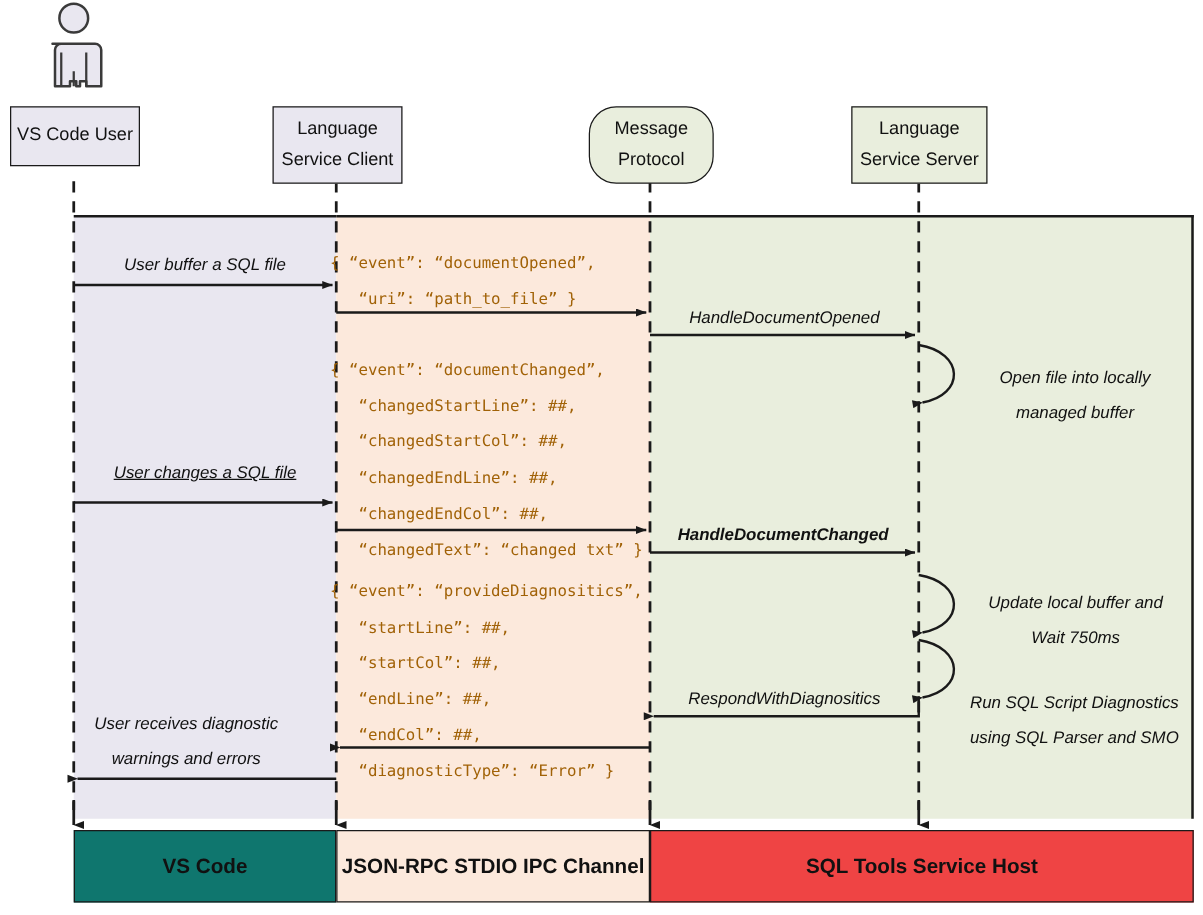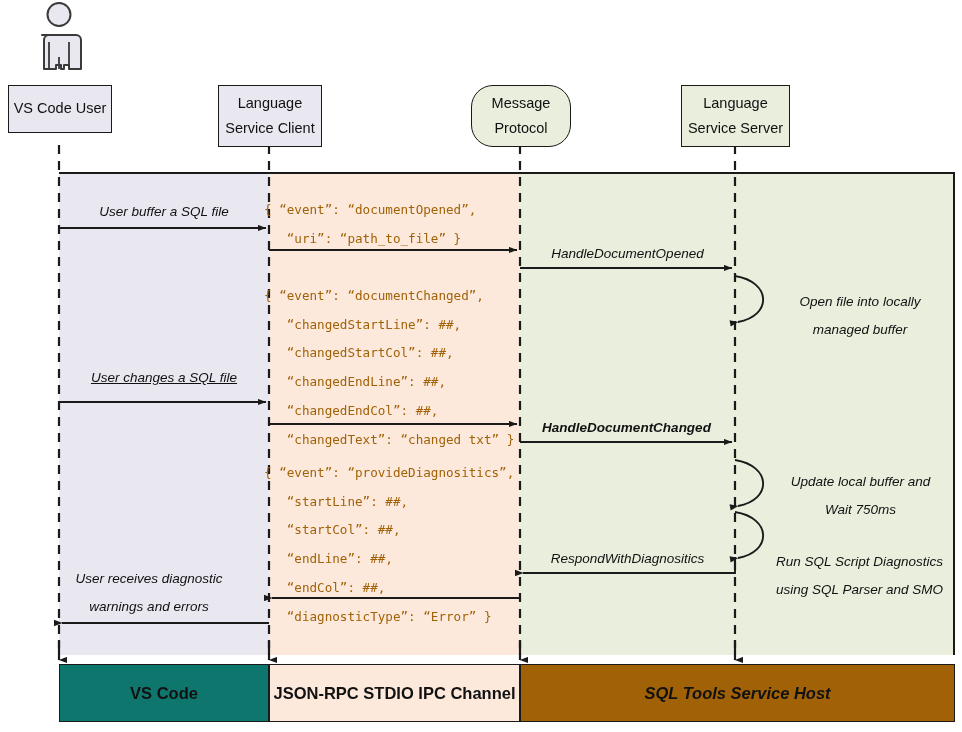--- a/index.html
+++ b/index.html
@@ -73,21 +73,21 @@
     display: flex;
     align-items: center;
     justify-content: center;
     font-size: 16.5px;
     font-weight: bold;
     color: #111;
     text-align: center;
   }
   .ftr.lav { background: #0f766e; }
   .ftr.peach { background: #fce9dc; }
-  .ftr.grn { background: #a16207; font-style: italic; }
+  .ftr.grn { background: #ef4444; }
   
   .msg-label {
     position: absolute;
     font-style: italic;
     font-size: 13.5px;
     color: #111;
     text-align: center;
     line-height: 2.05;
     white-space: pre-line;
     pointer-events: none;

